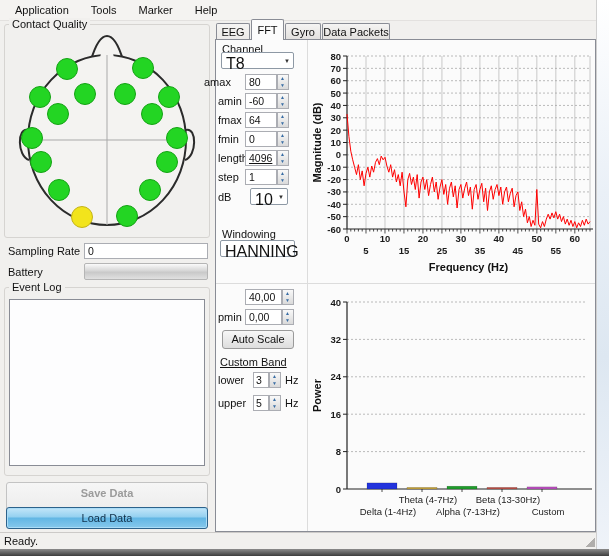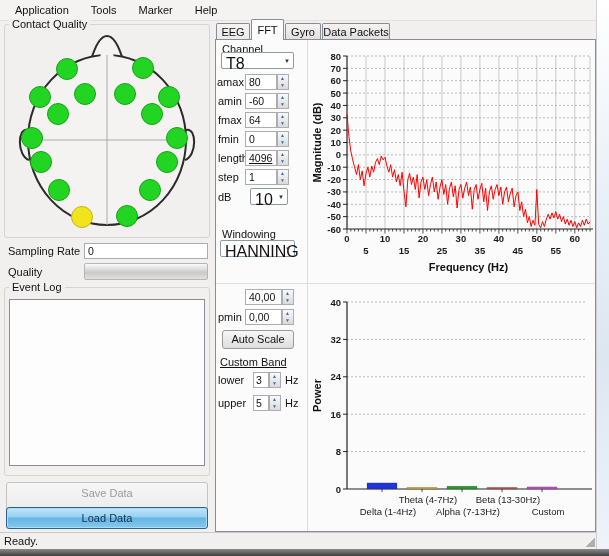--- a/index.html
+++ b/index.html
@@ -98,43 +98,43 @@
         <circle cx="162" cy="135" r="10.5" fill="#23d523" stroke="#14a314" stroke-width="1"></circle>
         <circle cx="54" cy="163" r="10.5" fill="#23d523" stroke="#14a314" stroke-width="1"></circle>
         <circle cx="145" cy="163" r="10.5" fill="#23d523" stroke="#14a314" stroke-width="1"></circle>
         <circle cx="77" cy="190" r="10.5" fill="#f2e41c" stroke="#c4b318" stroke-width="1"></circle>
         <circle cx="122" cy="189" r="10.5" fill="#23d523" stroke="#14a314" stroke-width="1"></circle>
       </g>
   </svg>
 
   <span class="lbl" style="left:8px; top:245px;">Sampling Rate</span>
   <div class="tb" style="left:84px; top:243px; width:124px;">0</div>
-  <span class="lbl" style="left:8px; top:266px;">Quality</span>
+  <span class="lbl" style="left:8px; top:266px;">Battery</span>
   <div class="progress" style="left:84px; top:263px; width:124px; height:17px;"></div>
 
   <div class="groupbox" style="left:4px; top:287px; width:206px; height:189px;"></div>
   <span class="group-label" style="left:9px; top:281px;">Event Log</span>
   <div class="listbox" style="left:9px; top:299px; width:196px; height:167px;"></div>
 
-  <div class="btn btn-disabled" style="left:6px; top:482px; width:202px; height:30px; line-height:20px;">Save Data</div>
+  <div class="btn btn-disabled" style="left:6px; top:482px; width:202px; height:30px; line-height:20px;font-weight:bold;">Save Data</div>
   <div class="btn btn-accent" style="left:6px; top:507px; width:202px; height:22px; line-height:20px;">Load Data</div>
 
   <div class="tab" style="left:216px; top:23px; width:34px; height:33px; line-height:16px;">EEG</div>
   <div class="tab tab-active" style="left:251px; top:19px; width:33px; height:21px; line-height:20px;">FFT</div>
   <div class="tab" style="left:285px; top:23px; width:36px; height:17px; line-height:16px;">Gyro</div>
   <div class="tab" style="left:322px; top:23px; width:68px; height:17px; line-height:16px;">Data Packets</div>
 
   <div class="tabpage"></div>
   <div class="divider" style="left:307px; top:40px; width:1px; height:491px;"></div>
   <div class="divider" style="left:216px; top:283px; width:379px; height:1px;"></div>
 
   <span class="lbl" style="left:222px; top:43px;">Channel</span>
   <div class="combo" style="left:221px; top:52px; width:73px;">T8</div>
 
-  <span class="lbl" style="left:204px; top:76px;margin-left:13px;">amax</span>
+  <span class="lbl" style="left:204px; top:76px;">amax</span>
   <div class="tb" style="left:245px; top:74px; width:32px;">80</div>
   <div class="spin" style="left:277px; top:74px;"></div>
 
   <span class="lbl" style="left:218px; top:95px;">amin</span>
   <div class="tb" style="left:245px; top:93px; width:32px;">-60</div>
   <div class="spin" style="left:277px; top:93px;"></div>
 
   <span class="lbl" style="left:218px; top:114px;">fmax</span>
   <div class="tb" style="left:245px; top:112px; width:32px;">64</div>
   <div class="spin" style="left:277px; top:112px;"></div>

